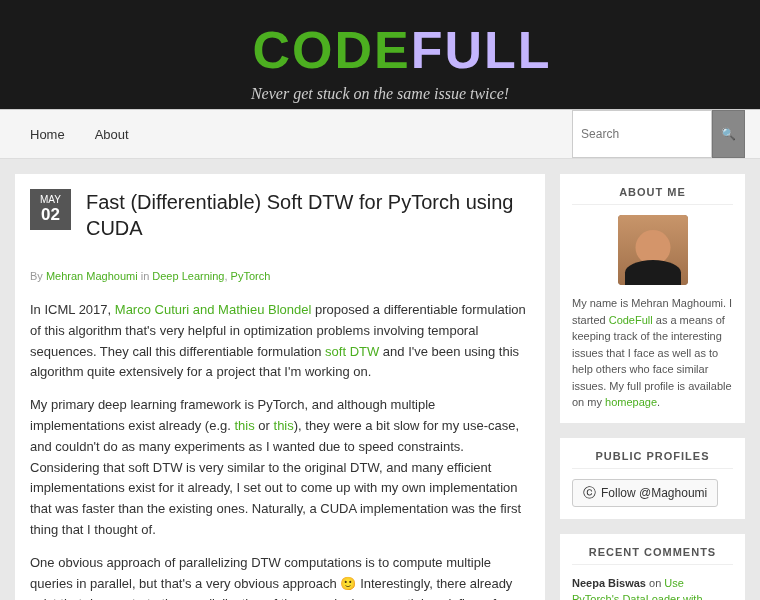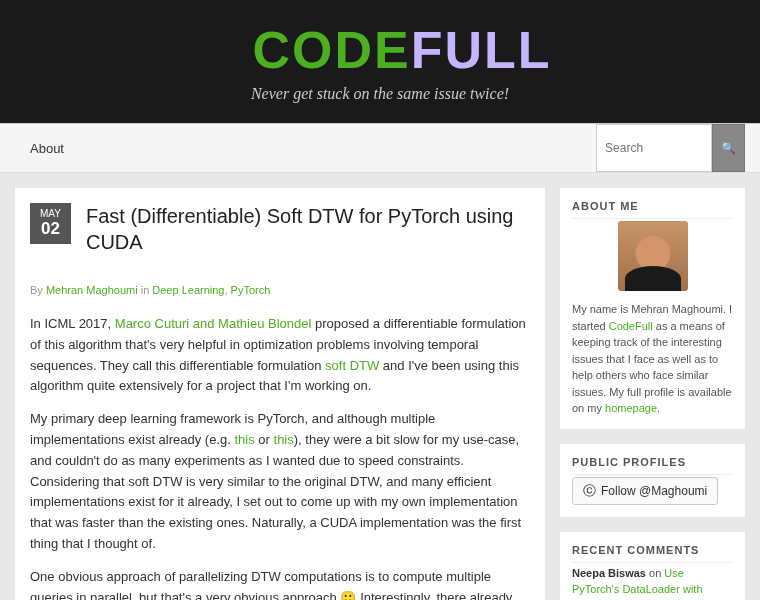--- a/index.html
+++ b/index.html
@@ -21,21 +21,21 @@
       letter-spacing: 2px;
       text-transform: uppercase;
     }
     #logo-code { color: #4caf20; margin-left: 44px; }
     #logo-full { color: #c4b5fd; }
     #tagline {
       color: #ccc;
       font-style: italic;
       font-size: 16px;
       font-family: Georgia, serif;
-      padding-bottom: 20px;
+      padding-bottom: 6px;
     }
 
     
     #nav {
       background: #f5f5f5;
       border-bottom: 1px solid #ddd;
       border-top: 1px solid #ccc;
       display: flex;
       align-items: center;
       padding: 0 15px;
@@ -48,21 +48,21 @@
       display: inline-block;
     }
     #search-area {
       margin-left: auto;
       display: flex;
     }
     #search-input {
       border: 1px solid #ccc;
       padding: 16px 8px;
       font-size: 12px;
-      width: 116px;
+      width: 140px;
       outline: none;
     }
     #search-btn {
       background: #888;
       border: 1px solid #777;
       color: white;
       padding: 4px 8px;
       cursor: pointer;
       font-size: 12px;
     }
@@ -142,21 +142,22 @@
       padding: 12px;
     }
     .widget-title {
       font-size: 11px;
       font-weight: bold;
       text-transform: uppercase;
       letter-spacing: 1px;
       color: #555;
       border-bottom: 1px solid #eee;
       padding-bottom: 6px;
-      margin-bottom: 2px;
+      margin-bottom: 10px;
+      text-align: center;
     }
 
     
     .about-avatar {
       width: 70px;
       height: 70px;
       border-radius: 4px;
       background: #8a6a50;
       margin: 0 auto 10px auto;
       display: block;
@@ -234,20 +235,21 @@
 <div id="header">
   <div id="logo-area">
     <span id="logo-text">
       <span id="logo-code">CODE</span><span id="logo-full">FULL</span>
     </span>
   </div>
   <div id="tagline">Never get stuck on the same issue twice!</div>
 </div>
 
 <div id="nav">
+  <span class="nav-item">Home</span>
   <span class="nav-item">About</span>
   <div id="search-area">
     <input id="search-input" type="text" placeholder="Search" style="">
     <button id="search-btn">🔍</button>
   </div>
 </div>
 
 <div id="main-layout">
 
   <div id="content">

